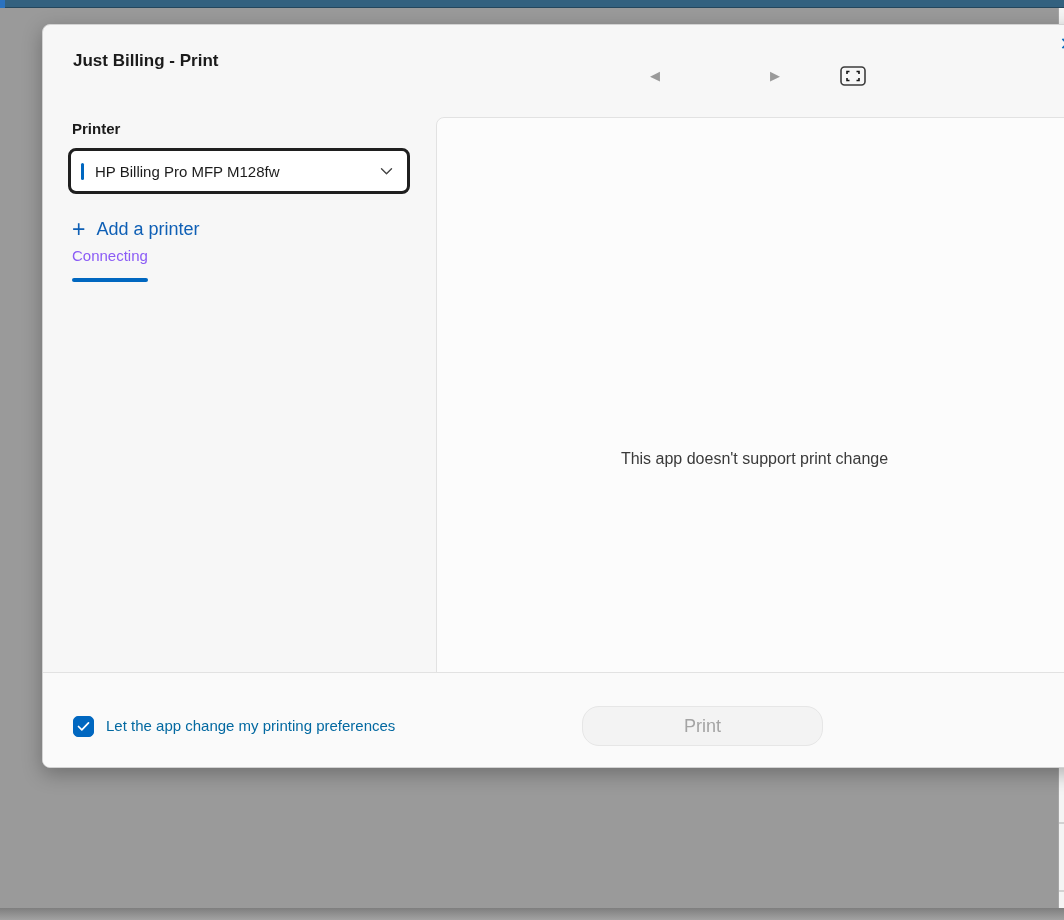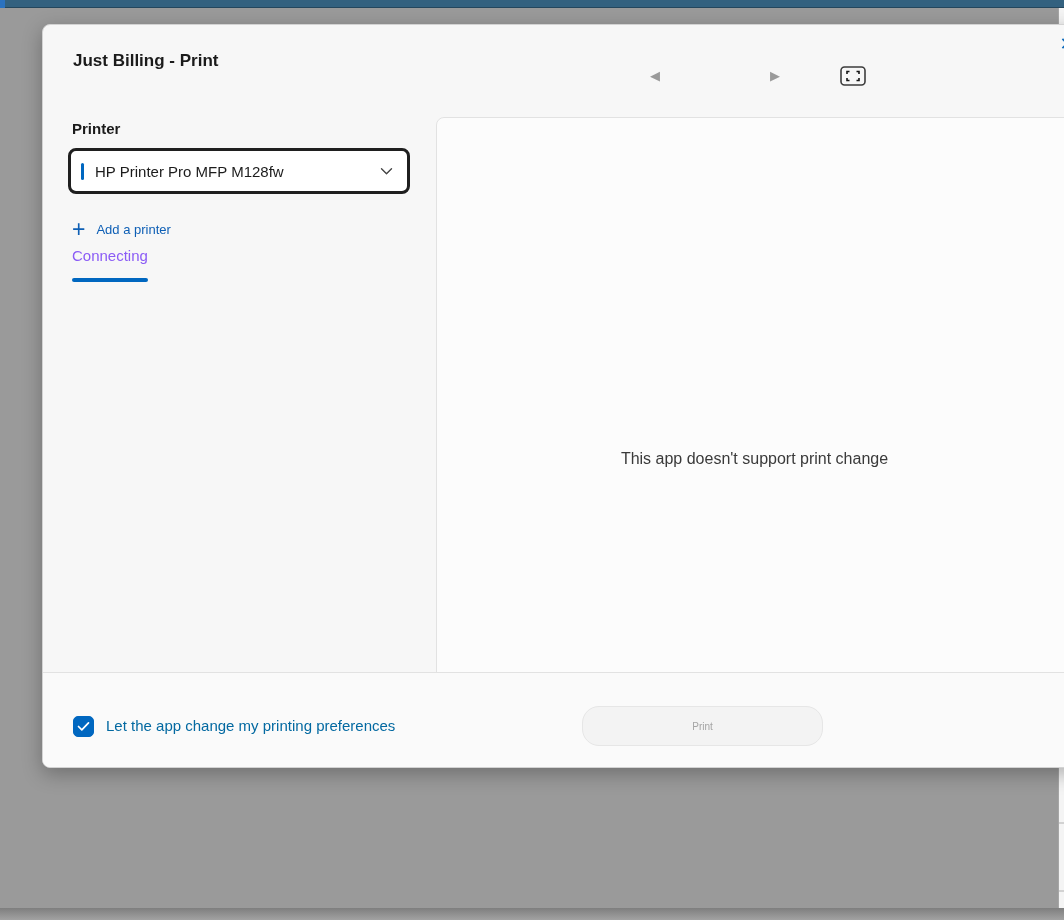--- a/index.html
+++ b/index.html
@@ -87,21 +87,21 @@
 
   .add-printer {
     position:absolute; left:29px; top:191px; height:26px;
     display:flex; align-items:center; gap:11px;
     background:none; border:none; cursor:pointer;
     font-family:"Liberation Sans", sans-serif;
   }
   .add-plus {
     color:#0e5fb5; font-size:23px; font-weight:300; line-height:22px;
   }
-  .add-label { color:#0e5fb5; font-size:13px; }
+  .add-label { color:#0e5fb5; font-size:18px; }
 
   .status-text {
     position:absolute; left:29px; top:222px; font-size:15px; color:#8b5cf6;
   }
   .progress-track {
     position:absolute; left:29px; top:253px; width:342px; height:4px;
   }
   .progress-bar {
     width:76px; height:4px; border-radius:2px; background:#0067c0;
   }
@@ -123,21 +123,21 @@
     position:absolute; left:30px; top:43px; width:21px; height:21px;
     background:#0067c0; border:1px solid #0067c0; border-radius:5px;
     display:flex; align-items:center; justify-content:center; cursor:pointer;
   }
   .checkbox-label {
     position:absolute; left:63px; top:44px; font-size:15px; color:#0369a1;
     cursor:pointer;
   }
   .btn {
     position:absolute; top:33px; height:40px; border-radius:17px;
-    font-size:10px; font-family:"Liberation Sans", sans-serif;
+    font-size:18px; font-family:"Liberation Sans", sans-serif;
   }
   .btn-print {
     left:539px; width:241px;
     background:#f3f3f3; border:1px solid #e6e6e6; color:#a4a4a4;
   }
   .btn-cancel {
     left:790px; width:241px;
     background:#fdfdfd; border:1px solid #d6d6d6; border-bottom-color:#bdbdbd;
     color:#1a1a1a; cursor:pointer;
   }
@@ -172,21 +172,21 @@
       <path d="M16.5 5.5 H19 V8" fill="none" stroke="#151515" stroke-width="1.6"></path>
       <path d="M9.5 14.5 H7 V12" fill="none" stroke="#151515" stroke-width="1.6"></path>
       <path d="M16.5 14.5 H19 V12" fill="none" stroke="#151515" stroke-width="1.6"></path>
     </svg>
   </button>
 
   <div class="printer-label">Printer</div>
 
   <div class="combobox">
     <div class="combo-pill"></div>
-    <div class="combo-text">HP Printer Pro MFP M128fw</div>
+    <div class="combo-text">HP Billing Pro MFP M128fw</div>
     <div class="combo-chevron">
       <svg width="13" height="9" viewBox="0 0 13 9">
         <path d="M1.5 1.8 L6.5 6.8 L11.5 1.8" fill="none" stroke="#454545" stroke-width="1.4" stroke-linecap="round" stroke-linejoin="round"></path>
       </svg>
     </div>
   </div>
 
   <button class="add-printer">
     <span class="add-plus">+</span>
     <span class="add-label">Add a printer</span>

